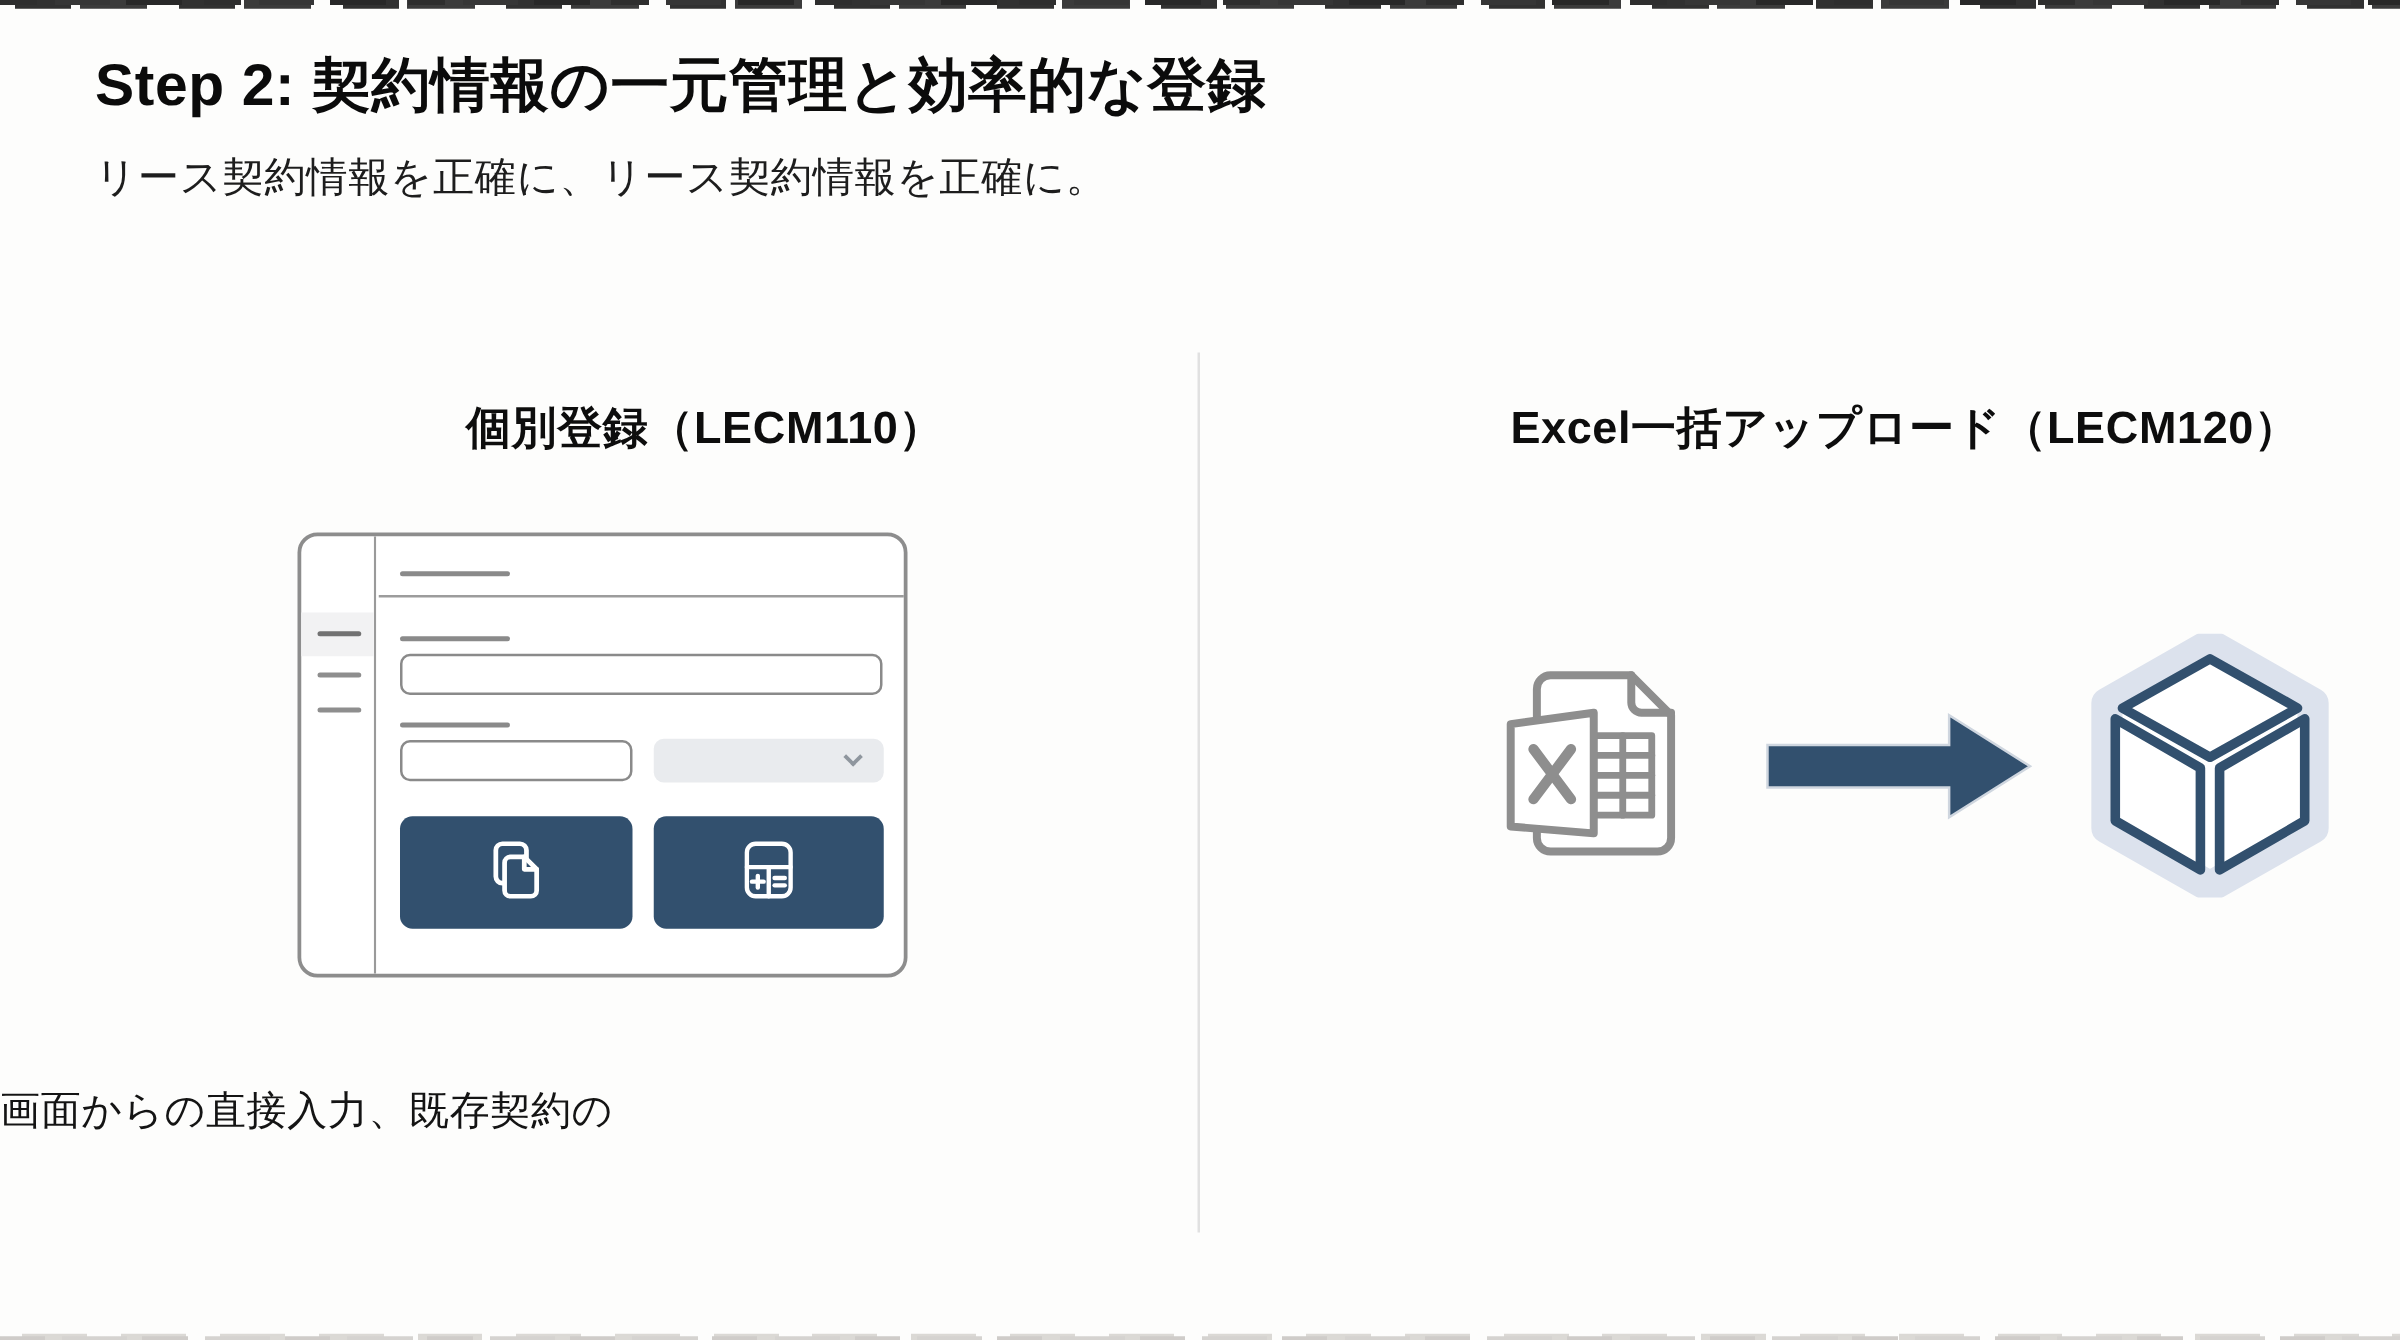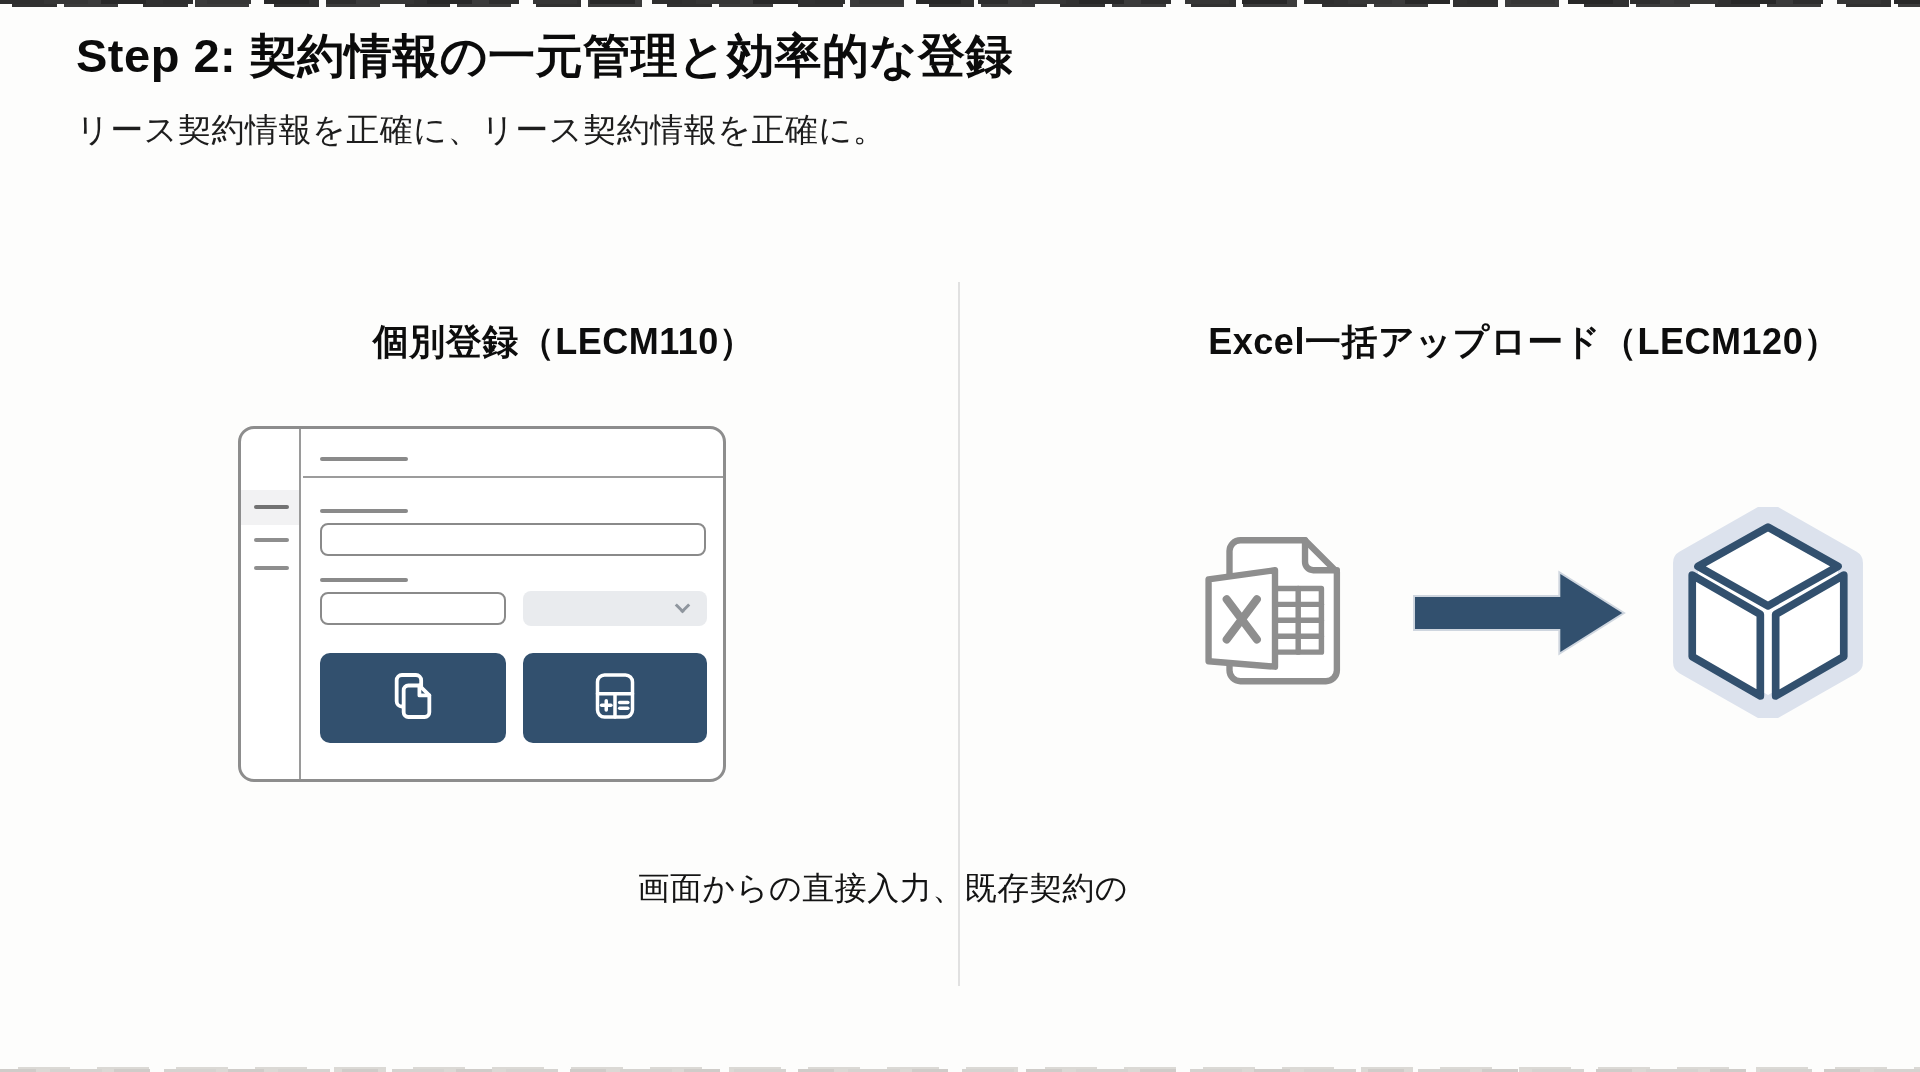--- a/index.html
+++ b/index.html
@@ -27,31 +27,31 @@
     background-image:
       repeating-linear-gradient(90deg,#c7c4c1 0 36px,transparent 36px 50px,#cfccc9 50px 102px,transparent 102px 114px),
       repeating-linear-gradient(90deg,transparent 0 18px,#d6d3cf 18px 70px,transparent 70px 79px);
     background-size:100% 3px,100% 5px;
     background-repeat:no-repeat;
     background-position:left bottom,left bottom;
     opacity:.85;
   }
 
   
-  .hdr{ position:absolute; left:76px; top:28px; }
+  .hdr{ position:absolute; left:76px; top:40px; }
   .hdr h1{ margin:0; font-size:47px; line-height:1.2; font-weight:700; color:#0b0b0b; letter-spacing:.5px; }
   .hdr p{ margin:24px 0 0 0; font-size:33px; color:#1d1d1d; letter-spacing:.5px; }
 
   
   .divider{ position:absolute; left:958px; top:282px; width:2px; height:704px; background:var(--divider-gray,#e1e1e1); }
   .col{ position:absolute; top:0; width:1128px; height:1072px; }
   .col-left{ left:0; } .col-right{ left:960px; }
   .col h2{ position:absolute; top:318px; left:0; width:100%; margin:0; text-align:center;
            font-size:36px; font-weight:700; color:#0d0d0d; letter-spacing:.5px; }
-  .caption{ position:absolute; top:858px; left:0; width:100%; margin:0; text-align:right;
+  .caption{ position:absolute; top:858px; left:0; width:100%; margin:0; text-align:left;
             font-size:32px; line-height:1.88; color:#141414; letter-spacing:.5px; }
 
   
   .mockup{ position:absolute; left:238px; top:426px; width:488px; height:356px;
            background:#fff; border:3px solid #8d8d8d; border-radius:16px; }
   .mk-sidebar{ position:absolute; left:0; top:0; bottom:0; width:60px;
                border-right:2px solid #9a9a9a; border-radius:13px 0 0 13px; }
   .mk-side-hl{ position:absolute; left:0; top:61px; width:100%; height:35px; background:var(--sidebar-highlight,#f2f2f3); }
   .pl-line{ position:absolute; height:4px; background:#8a8a8a; border-radius:2px; }
   .mk-side-line1{ left:13px; top:76px; width:35px; height:3.5px; background:#727272; }

